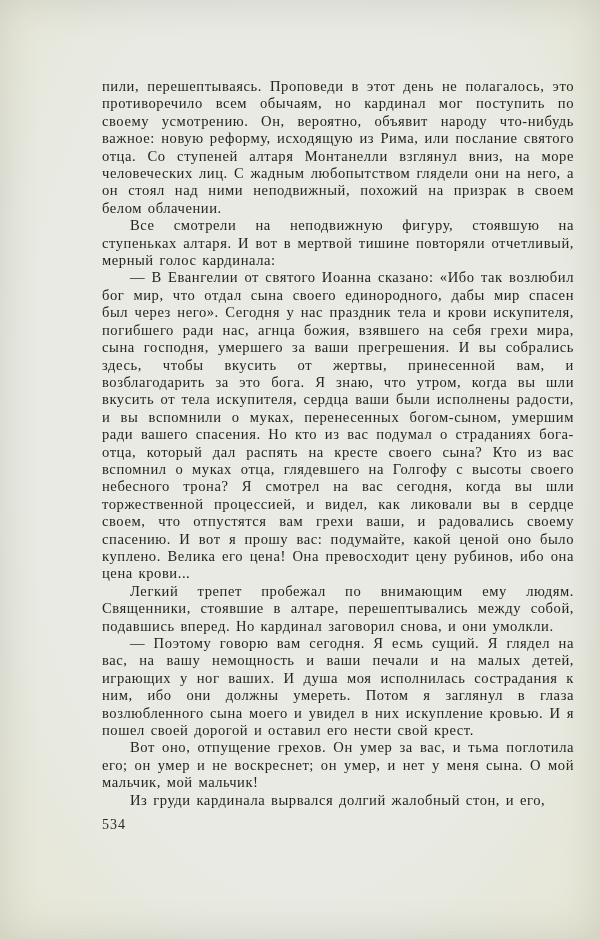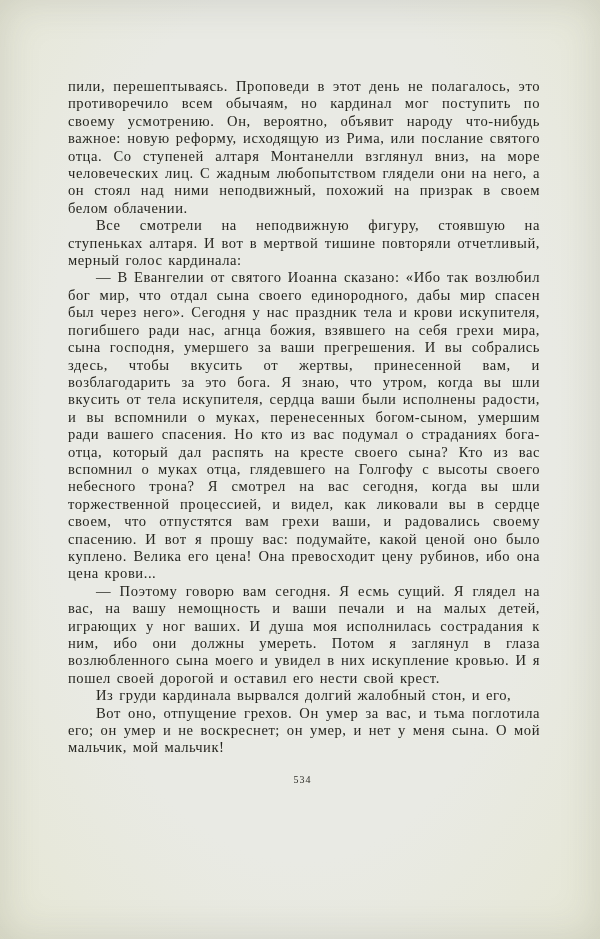--- a/index.html
+++ b/index.html
@@ -11,54 +11,54 @@
       position: relative;
       width: 600px;
       height: 939px;
       margin: 0 auto;
       background: radial-gradient(ellipse at 50% 45%, #e9eae4 60%, #dddead 200%),
                   #e6e7e1;
       background-color: #e6e7e1;
       box-shadow: inset 0 0 40px rgba(90, 90, 80, 0.18);
       overflow: hidden;
       box-sizing: border-box;
-      padding: 78px 63px 0 68px;
+      padding: 78px 63px 0 102px;
       color: #262620;
       font-family: "Liberation Serif", "DejaVu Serif", serif;
     }
     .text-block {
       width: 472px;
     }
     .text-block p {
       margin: 0;
       font-size: 14.6px;
       line-height: 17.4px;
       text-align: justify;
       text-indent: 28px;
       letter-spacing: 0.55px;
       word-spacing: 1.6px;
       color: #262620;
     }
     .text-block p.first {
       text-indent: 0;
     }
     .page-number {
-      margin-top: 17px;
-      text-align: center;
-      font-size: 10px;
+      margin-top: 8px;
+      font-size: 14px;
       letter-spacing: 1px;
       color: #2b2b25;
     }
   </style>
 </head>
 <body>
 
 <div class="scan-page">
   <div class="text-block">
     <p class="first">пили, перешептываясь. Проповеди в этот день не полагалось, это противоречило всем обычаям, но кардинал мог поступить по своему усмотрению. Он, вероятно, объявит народу что-нибудь важное: новую реформу, исходящую из Рима, или послание святого отца. Со ступеней алтаря Монтанелли взглянул вниз, на море человеческих лиц. С жадным любопытством глядели они на него, а он стоял над ними неподвижный, похожий на призрак в своем белом облачении.</p>
     <p>Все смотрели на неподвижную фигуру, стоявшую на ступеньках алтаря. И вот в мертвой тишине повторяли отчетливый, мерный голос кардинала:</p>
     <p>— В Евангелии от святого Иоанна сказано: «Ибо так возлюбил бог мир, что отдал сына своего единородного, дабы мир спасен был через него». Сегодня у нас праздник тела и крови искупителя, погибшего ради нас, агнца божия, взявшего на себя грехи мира, сына господня, умершего за ваши прегрешения. И вы собрались здесь, чтобы вкусить от жертвы, принесенной вам, и возблагодарить за это бога. Я знаю, что утром, когда вы шли вкусить от тела искупителя, сердца ваши были исполнены радости, и вы вспомнили о муках, перенесенных богом-сыном, умершим ради вашего спасения. Но кто из вас подумал о страданиях бога-отца, который дал распять на кресте своего сына? Кто из вас вспомнил о муках отца, глядевшего на Голгофу с высоты своего небесного трона? Я смотрел на вас сегодня, когда вы шли торжественной процессией, и видел, как ликовали вы в сердце своем, что отпустятся вам грехи ваши, и радовались своему спасению. И вот я прошу вас: подумайте, какой ценой оно было куплено. Велика его цена! Она превосходит цену рубинов, ибо она цена крови...</p>
+    <p>Легкий трепет пробежал по внимающим ему людям. Священники, стоявшие в алтаре, перешептывались между собой, подавшись вперед. Но кардинал заговорил снова, и они умолкли.</p>
     <p>— Поэтому говорю вам сегодня. Я есмь сущий. Я глядел на вас, на вашу немощность и ваши печали и на малых детей, играющих у ног ваших. И душа моя исполнилась сострадания к ним, ибо они должны умереть. Потом я заглянул в глаза возлюбленного сына моего и увидел в них искупление кровью. И я пошел своей дорогой и оставил его нести свой крест.</p>
+    <p>Вот оно, отпущение грехов. Он умер за вас, и тьма поглотила его; он умер и не воскреснет; он умер, и нет у меня сына. О мой мальчик, мой мальчик!</p>
     <p>Из груди кардинала вырвался долгий жалобный стон, и его,</p>
-    <p>Вот оно, отпущение грехов. Он умер за вас, и тьма поглотила его; он умер и не воскреснет; он умер, и нет у меня сына. О мой мальчик, мой мальчик!</p>
   </div>
   <div class="page-number">534</div>
 </div>
 
 </body></html>

